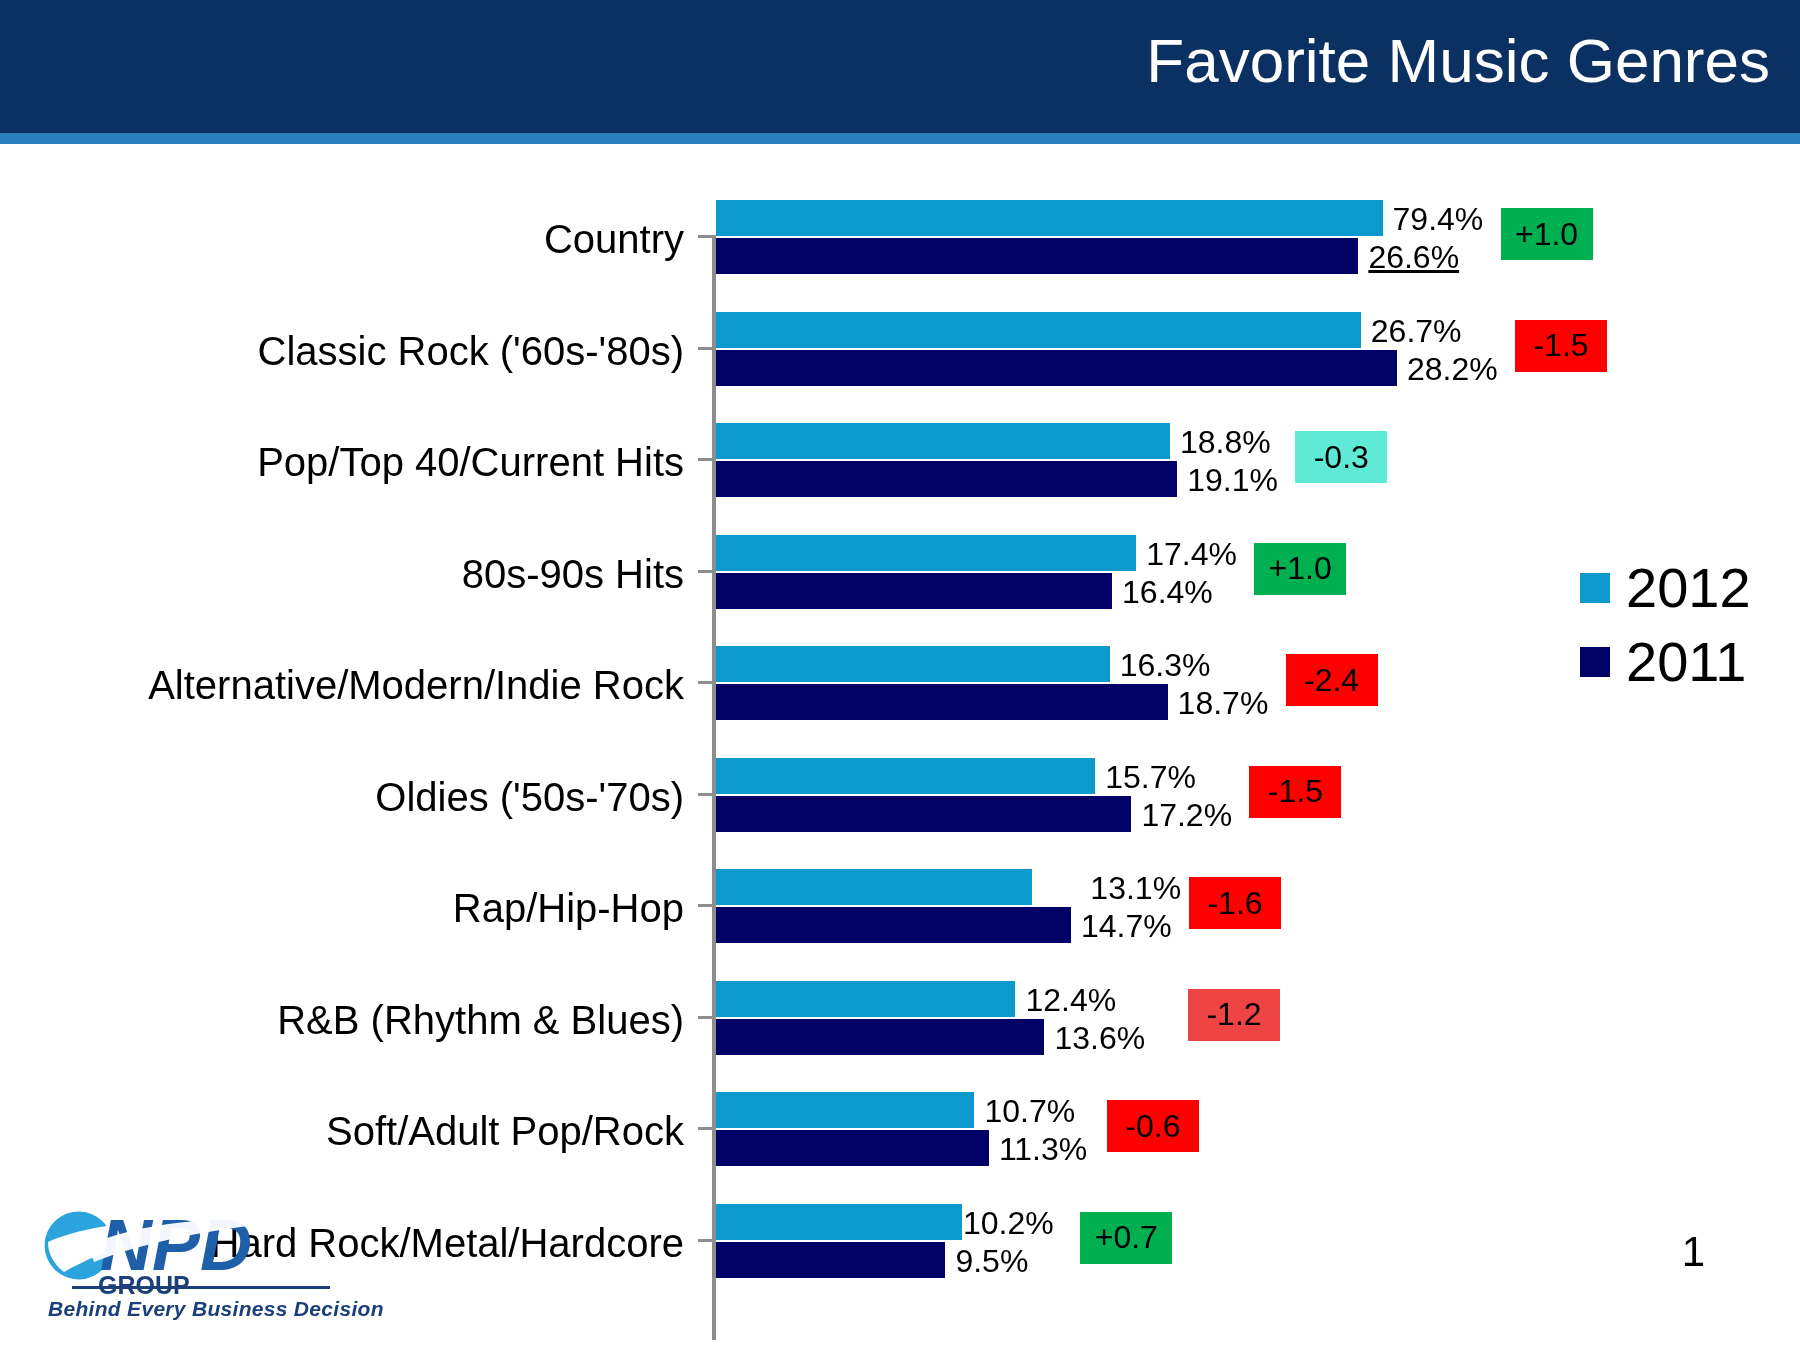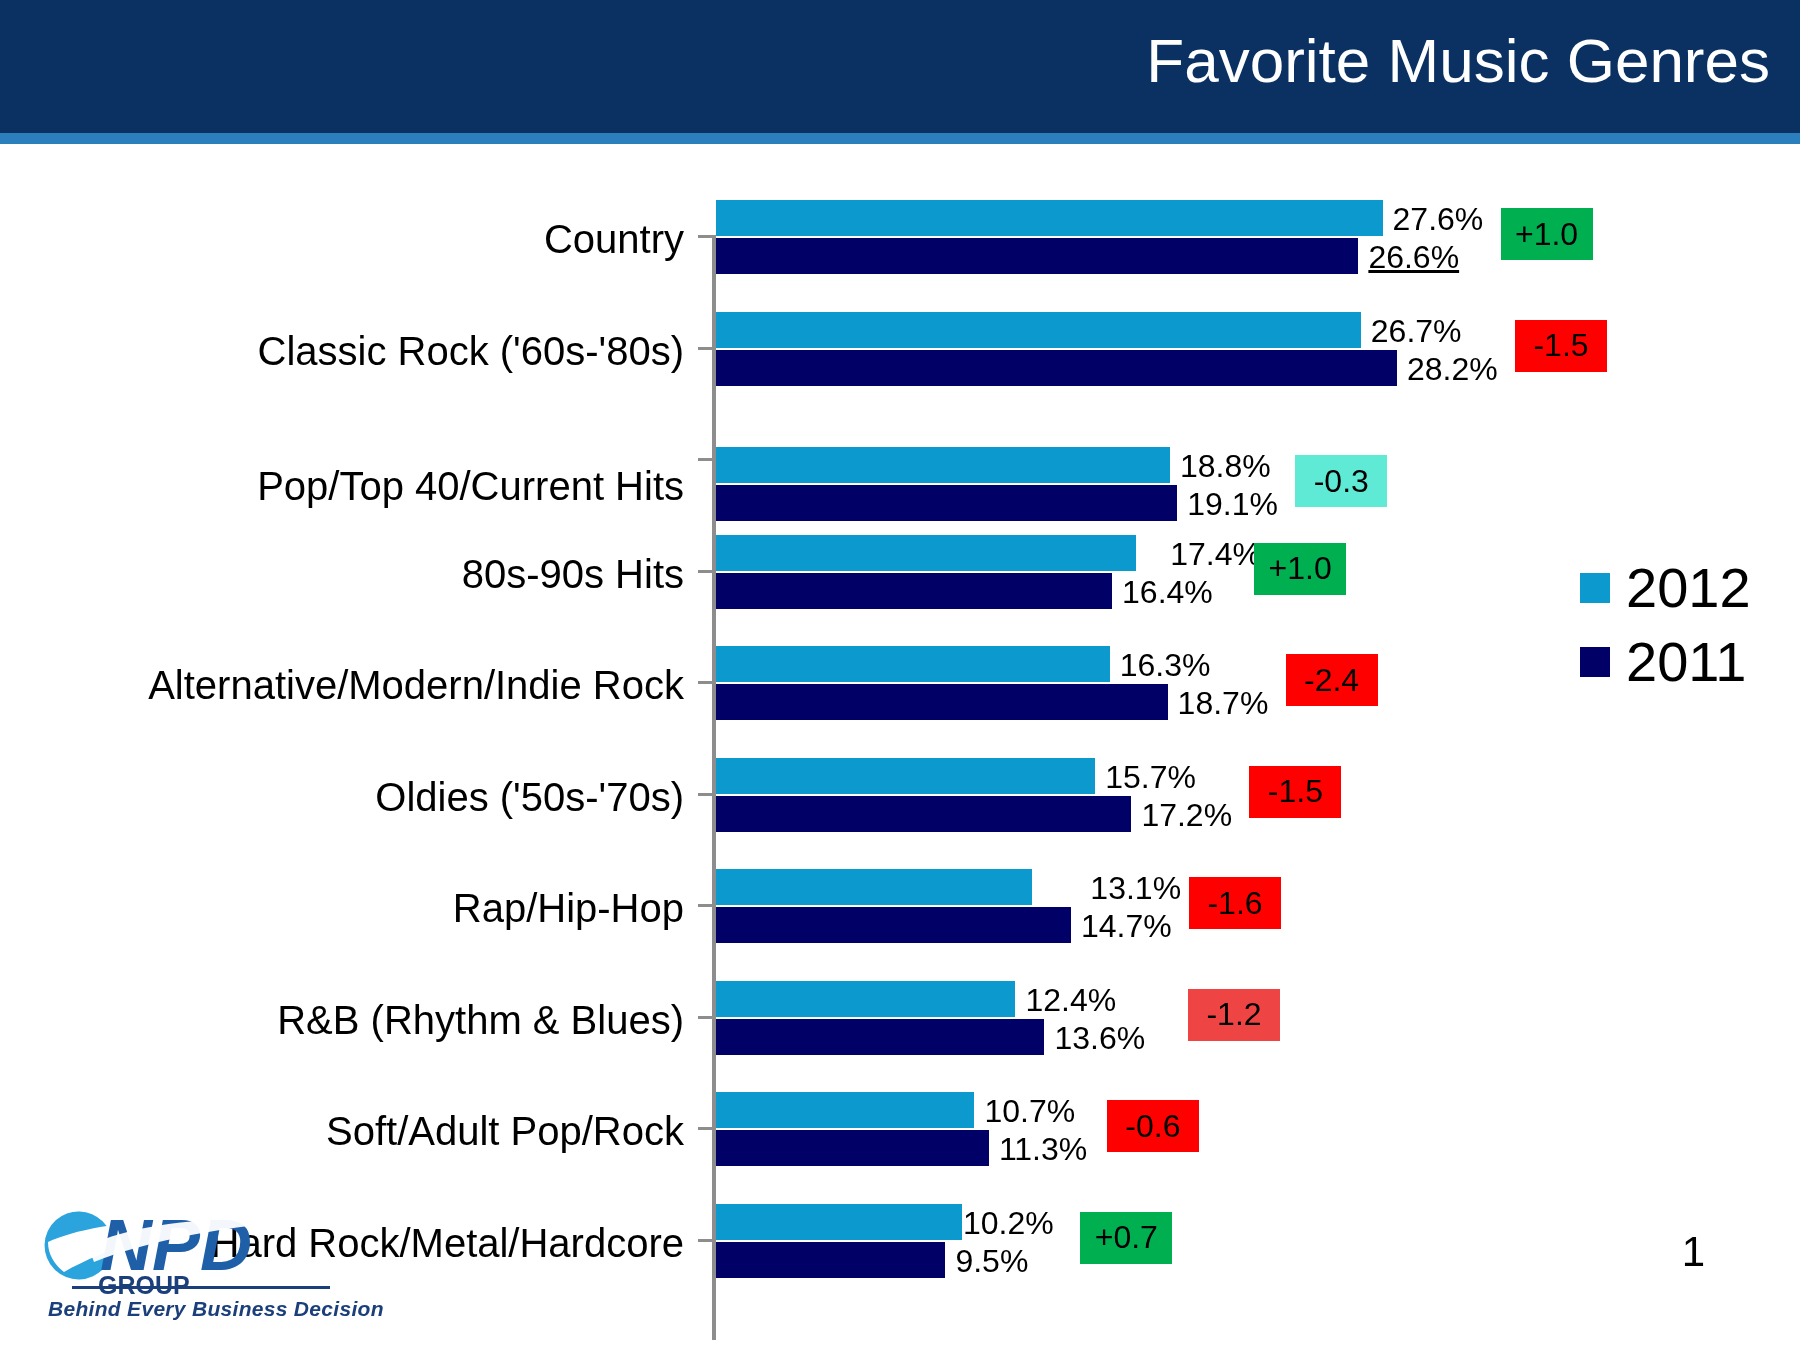--- a/index.html
+++ b/index.html
@@ -115,51 +115,51 @@
       <div class="axis-tick" style="top: 871.5px;"></div>
       <div class="axis-tick" style="top: 983px;"></div>
       <div class="axis-tick" style="top: 1094.5px;"></div>
     </div>
   <div id="rows">
       <div class="row" style="top: 50px;">
         <div class="cat-label">Country</div>
         <div class="bars">
           <div class="bar bar-2012" style="width: 666.54px; background: rgb(12, 153, 206);"></div>
           <div class="bar bar-2011" style="width: 642.39px; background: rgb(0, 0, 102);"></div>
-          <div class="bar-val val-2012" style="left: 676.54px;">27.6%</div>
+          <div class="bar-val val-2012" style="left: 676.54px;">79.4%</div>
           <div class="bar-val val-2011" style="left: 652.39px; text-decoration: underline;">26.6%</div>
           <div class="delta-box delta-pos" style="background: rgb(0, 176, 80); left: 784.54px;">+1.0</div>
         </div>
       </div>
       <div class="row" style="top: 161.5px;">
         <div class="cat-label">Classic Rock ('60s-'80s)</div>
         <div class="bars">
           <div class="bar bar-2012" style="width: 644.805px; background: rgb(12, 153, 206);"></div>
           <div class="bar bar-2011" style="width: 681.03px; background: rgb(0, 0, 102);"></div>
           <div class="bar-val val-2012" style="left: 654.805px;">26.7%</div>
           <div class="bar-val val-2011" style="left: 691.03px;">28.2%</div>
           <div class="delta-box delta-neg" style="background: rgb(255, 0, 0); left: 799.03px;">-1.5</div>
         </div>
       </div>
-      <div class="row" style="top: 273px; margin-top: 24px;">
+      <div class="row" style="top: 273px;">
         <div class="cat-label">Pop/Top 40/Current Hits</div>
         <div class="bars">
           <div class="bar bar-2012" style="width: 454.02px; background: rgb(12, 153, 206);"></div>
           <div class="bar bar-2011" style="width: 461.265px; background: rgb(0, 0, 102);"></div>
           <div class="bar-val val-2012" style="left: 464.02px;">18.8%</div>
           <div class="bar-val val-2011" style="left: 471.265px;">19.1%</div>
           <div class="delta-box delta-neg" style="background: #5eead4; left: 579.265px;">-0.3</div>
         </div>
       </div>
       <div class="row" style="top: 384.5px;">
         <div class="cat-label">80s-90s Hits</div>
         <div class="bars">
           <div class="bar bar-2012" style="width: 420.21px; background: rgb(12, 153, 206);"></div>
           <div class="bar bar-2011" style="width: 396.06px; background: rgb(0, 0, 102);"></div>
-          <div class="bar-val val-2012" style="left: 430.21px; margin-left: 24px;">17.4%</div>
+          <div class="bar-val val-2012" style="left: 430.21px;">17.4%</div>
           <div class="bar-val val-2011" style="left: 406.06px;">16.4%</div>
           <div class="delta-box delta-pos" style="background: rgb(0, 176, 80); left: 538.21px;">+1.0</div>
         </div>
       </div>
       <div class="row" style="top: 496px;">
         <div class="cat-label">Alternative/Modern/Indie Rock</div>
         <div class="bars">
           <div class="bar bar-2012" style="width: 393.645px; background: rgb(12, 153, 206);"></div>
           <div class="bar bar-2011" style="width: 451.605px; background: rgb(0, 0, 102);"></div>
           <div class="bar-val val-2012" style="left: 403.645px;">16.3%</div>

